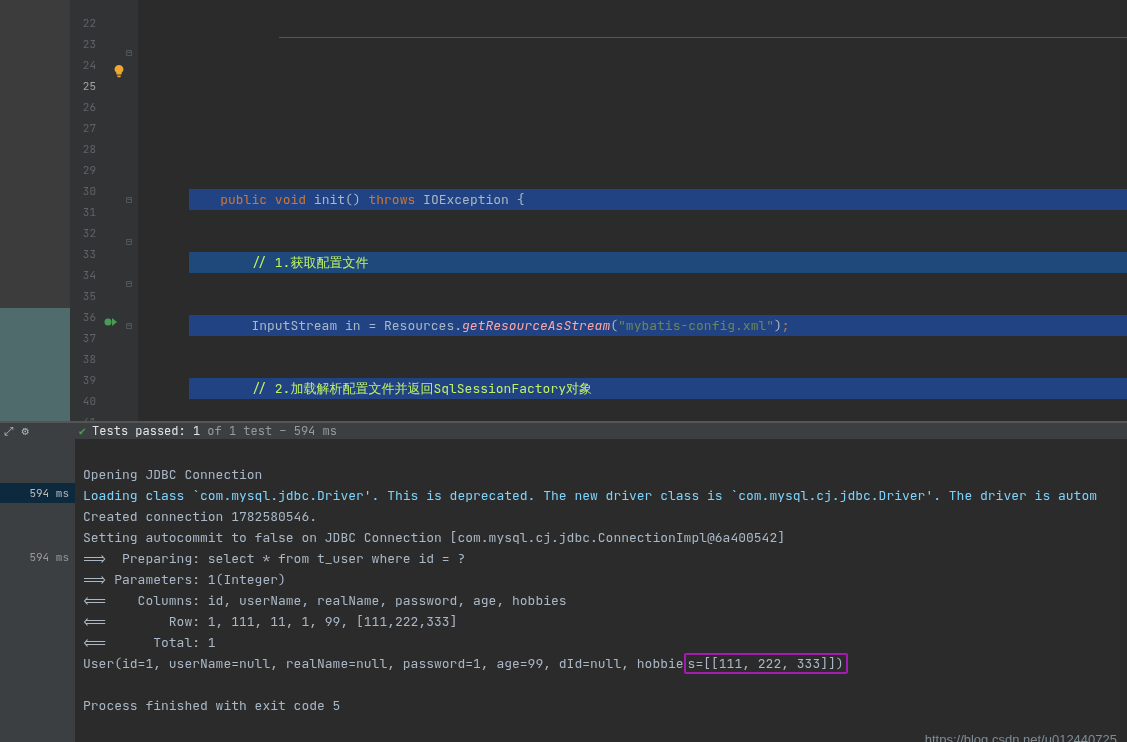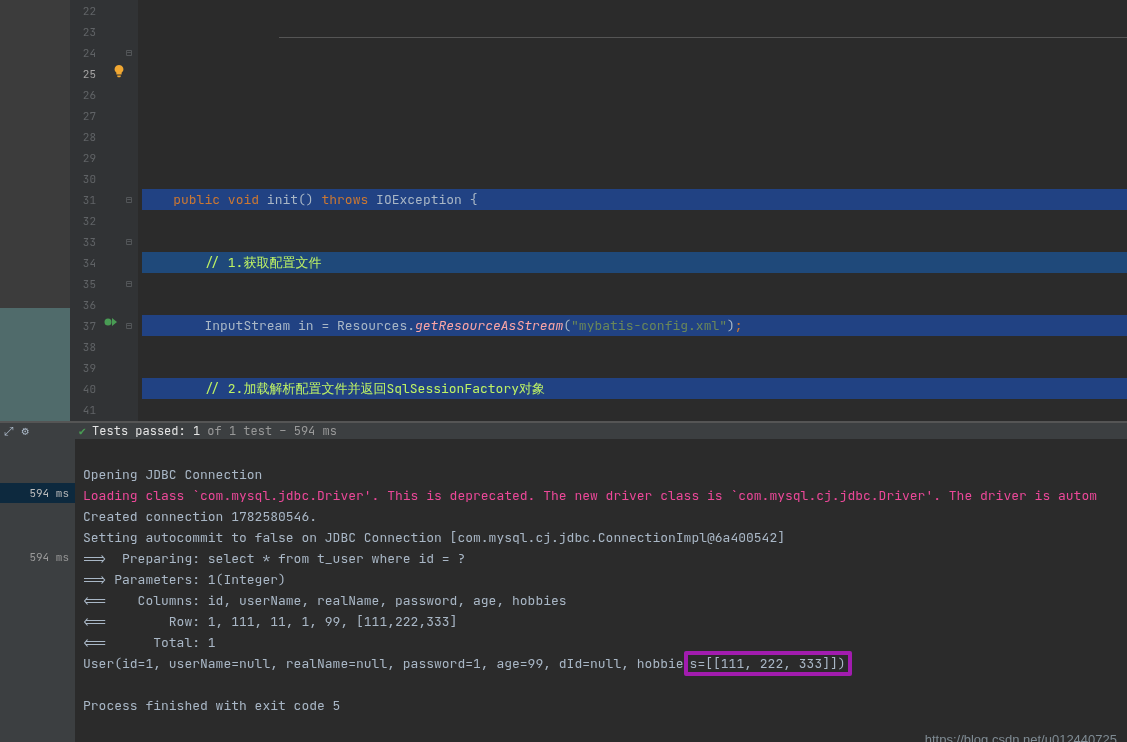--- a/index.html
+++ b/index.html
@@ -29,21 +29,21 @@
     height: 308px;
     background: #3c3c3c;
   }
   .left-gutter-light {
     flex: 1;
     background: #506b6b;
   }
   .line-numbers {
     width: 32px;
     background: #313335;
-    padding-top: 1px;
+    padding-top: 13px;
     text-align: right;
     color: #606366;
     font-size: 11px;
     line-height: 21px;
     user-select: none;
   }
   .line-numbers div { padding-right: 6px; }
   .line-numbers .current { color: #a4a3a3; }
   .gutter-icons {
     width: 36px;
@@ -74,21 +74,21 @@
   }
   .code {
     flex: 1;
     line-height: 21px;
     font-size: 13px;
     padding-left: 4px;
     white-space: pre;
     overflow: hidden;
   }
   .code-line { height: 21px; }
-  .code-line.sel { background: #214283; }
+  .code-line.sel { background: #214283; margin-left: 47px; }
   .code-line.current.sel { background: #1f497a; border-right: none; }
   .kw { color: #cc7832; }
   .str { color: #6a8759; }
   .cmt { color: #bef264; }
   .static-call { color: #fca5a5; font-style: italic; }
   .separator {
     height: 28px;
     background: #3c3f41;
     border-top: 1px solid #555;
     border-bottom: 1px solid #555;
@@ -122,23 +122,23 @@
   .console {
     flex: 1;
     background: #2b2b2b;
     padding: 4px 8px;
     font-size: 13px;
     line-height: 21px;
     white-space: pre;
     position: relative;
     overflow: hidden;
   }
-  .console .warn { color: #ec4899; }
+  .console .warn { color: #7dd3fc; }
   .red-box {
-    border: 4px solid #a21caf;
+    border: 2px solid #a21caf;
     padding: 0 2px;
     border-radius: 2px;
   }
   .watermark {
     position: absolute;
     right: 10px;
     bottom: 12px;
     color: #7f8b93;
     font-size: 13px;
     font-family: sans-serif;

